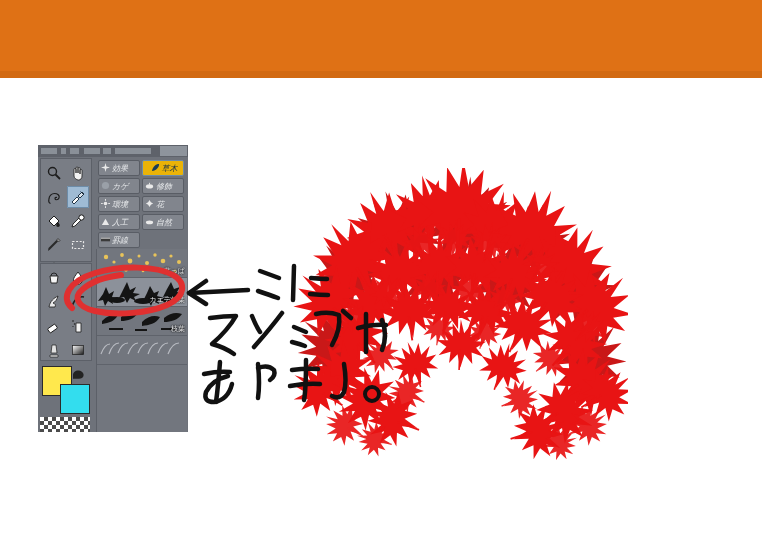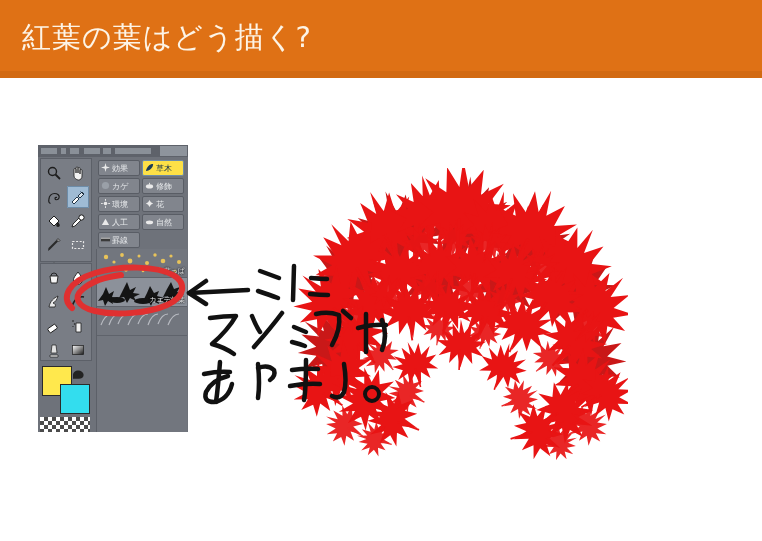--- a/index.html
+++ b/index.html
@@ -108,42 +108,44 @@
   .cat-grid {
     position: absolute;
     left: 58px;
     top: 13px;
     width: 90px;
     padding: 2px;
     box-sizing: border-box;
     display: flex;
     flex-wrap: wrap;
     gap: 2px;
+    font-style: italic;
   }
   .cat-btn {
     width: 42px;
     height: 16px;
     background: #81858D;
     border: 1px solid #595D65;
     border-radius: 2px;
     box-sizing: border-box;
     display: flex;
     align-items: center;
     gap: 2px;
     padding-left: 2px;
     font-size: 8px;
     color: #E8EAEC;
     font-family: "DejaVu Sans", sans-serif;
     overflow: hidden;
     white-space: nowrap;
   }
   .cat-btn.selected {
-    background: #fde047;
+    background: #eab308;
     color: #16324C;
     border-color: #6D8CA8;
+    justify-content: center;
   }
   .cat-btn .cat-ico { flex: 0 0 auto; display: block; }
 
   
   .stamp-list {
     position: absolute;
     left: 58px;
     top: 104px;
     width: 90px;
     bottom: 0;
@@ -231,21 +233,20 @@
     top: 168px;
     width: 340px;
     height: 305px;
   }
 </style>
 </head>
 <body>
 
 <div id="title-banner">
   <div class="band-shade"></div>
-  <div id="title-text">紅葉の葉はどう描く?</div>
 </div>
 
 <div id="app-panel">
 
   <div class="panel-menubar">
     <div class="menu-chip" style="left:3px;width:16px;"></div>
     <div class="menu-chip" style="left:23px;width:5px;"></div>
     <div class="menu-chip" style="left:32px;width:9px;"></div>
     <div class="menu-chip" style="left:46px;width:16px;"></div>
     <div class="menu-chip" style="left:65px;width:8px;"></div>
@@ -528,20 +529,33 @@
           <path d="M70 11l4-7 3 7 6-2-3 5 7 2-6 3 1 4-6-4-3 5-2-6-5 1z"></path>
           <ellipse cx="20" cy="22" rx="8" ry="3"></ellipse>
             <ellipse cx="46" cy="23" rx="9" ry="3"></ellipse>
             <ellipse cx="72" cy="22" rx="8" ry="3"></ellipse>
         </g>
       </svg>
       <span class="stamp-label">カエデ紅葉</span>
     </div>
 
 
+    <div class="stamp-item">
+      <svg class="thumb" viewBox="0 0 90 28" preserveAspectRatio="none">
+        <rect width="90" height="28" fill="#72767E"></rect>
+        <g fill="#141414">
+          <path d="M5 14c6-6 11-7 16-6-3 6-9 8-16 9z"></path>
+          <path d="M24 10c5-5 12-6 17-4-4 6-10 8-17 8z"></path>
+          <path d="M45 15c6-6 12-7 18-5-4 7-11 8-18 9z"></path>
+          <path d="M67 11c6-5 12-6 18-4-4 6-11 8-18 8z"></path>
+          <path d="M12 22h14M38 23h12M64 22h15" stroke="#141414" stroke-width="2"></path>
+        </g>
+      </svg>
+      <span class="stamp-label">枝葉</span>
+    </div>
 
 
 
     <div class="stamp-item">
       <svg class="thumb" viewBox="0 0 90 28" preserveAspectRatio="none">
         <rect width="90" height="28" fill="#72767E"></rect>
         <g stroke="#c9ccd2" stroke-width="1.2" fill="none" opacity=".8">
           <path d="M4 18c3-8 6-10 9-10M12 18c3-9 7-11 10-11M21 17c3-8 7-10 10-10M31 18c3-8 7-11 10-11M41 17c3-8 6-10 10-10M51 18c3-9 7-11 10-11M61 17c3-8 7-10 10-10M71 18c3-8 7-11 11-11"></path>
         </g>
       </svg>

